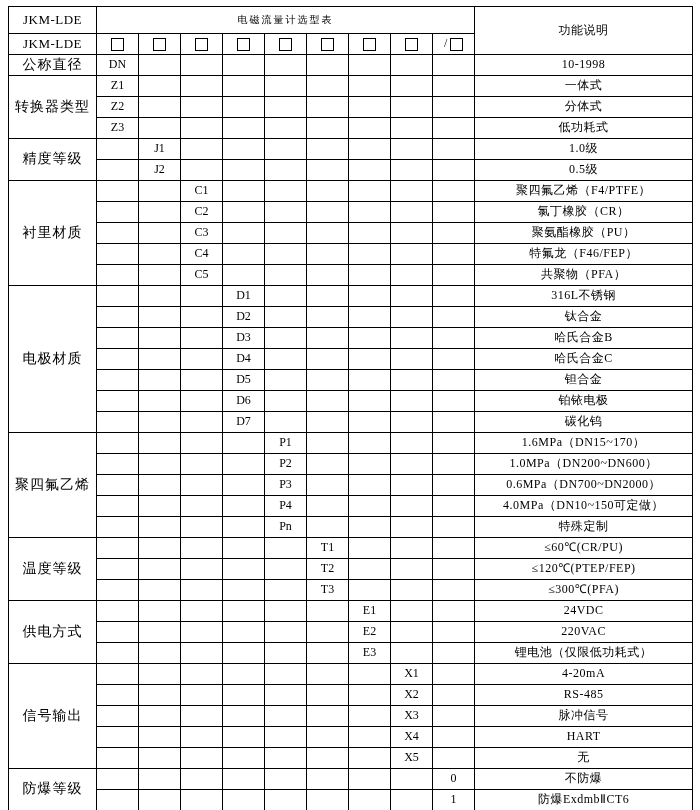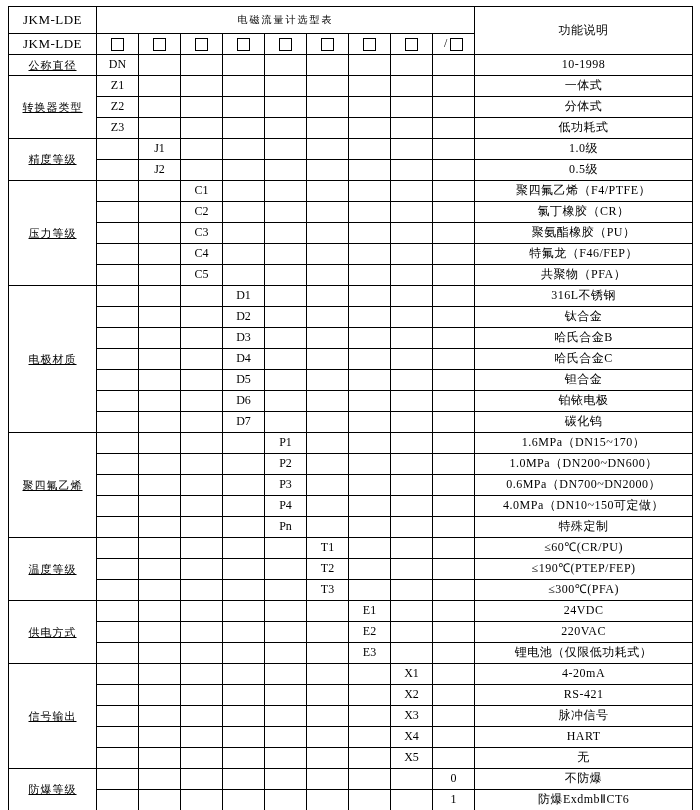--- a/index.html
+++ b/index.html
@@ -26,24 +26,23 @@
     border:1px solid #000;
     padding:0;
     height:20px;
     text-align:center;
     vertical-align:middle;
     line-height:1.15;
     overflow:hidden;
     white-space:nowrap;
   }
   td.label{
-    font-size:11px;
+    font-size:14px;
     letter-spacing:1px;
     font-weight:normal;
-    text-decoration:underline;
   }
   td.title{
     font-size:10px;
     letter-spacing:2px;
   }
   td.desc{
     font-size:12px;
     letter-spacing:0.5px;
     font-family:Liberation Serif, serif;
   }
@@ -173,21 +172,21 @@
           <td class="blank"></td>
           <td class="blank"></td>
           <td class="blank"></td>
           <td class="blank"></td>
           <td class="blank"></td>
           <td class="blank"></td>
           <td class="blank"></td>
           <td class="desc">0.5级</td>
         </tr>
         <tr>
-          <td class="label" rowspan="5">压力等级</td>
+          <td class="label" rowspan="5">衬里材质</td>
           <td class="blank"></td>
           <td class="blank"></td>
           <td class="code">C1</td>
           <td class="blank"></td>
           <td class="blank"></td>
           <td class="blank"></td>
           <td class="blank"></td>
           <td class="blank"></td>
           <td class="blank"></td>
           <td class="desc">聚四氟乙烯（F4/PTFE）</td>
@@ -402,21 +401,21 @@
         <tr>
           <td class="blank"></td>
           <td class="blank"></td>
           <td class="blank"></td>
           <td class="blank"></td>
           <td class="blank"></td>
           <td class="code">T2</td>
           <td class="blank"></td>
           <td class="blank"></td>
           <td class="blank"></td>
-          <td class="desc">≤190℃(PTEP/FEP)</td>
+          <td class="desc">≤120℃(PTEP/FEP)</td>
         </tr>
         <tr>
           <td class="blank"></td>
           <td class="blank"></td>
           <td class="blank"></td>
           <td class="blank"></td>
           <td class="blank"></td>
           <td class="code">T3</td>
           <td class="blank"></td>
           <td class="blank"></td>
@@ -476,21 +475,21 @@
         <tr>
           <td class="blank"></td>
           <td class="blank"></td>
           <td class="blank"></td>
           <td class="blank"></td>
           <td class="blank"></td>
           <td class="blank"></td>
           <td class="blank"></td>
           <td class="code">X2</td>
           <td class="blank"></td>
-          <td class="desc">RS-421</td>
+          <td class="desc">RS-485</td>
         </tr>
         <tr>
           <td class="blank"></td>
           <td class="blank"></td>
           <td class="blank"></td>
           <td class="blank"></td>
           <td class="blank"></td>
           <td class="blank"></td>
           <td class="blank"></td>
           <td class="code">X3</td>

